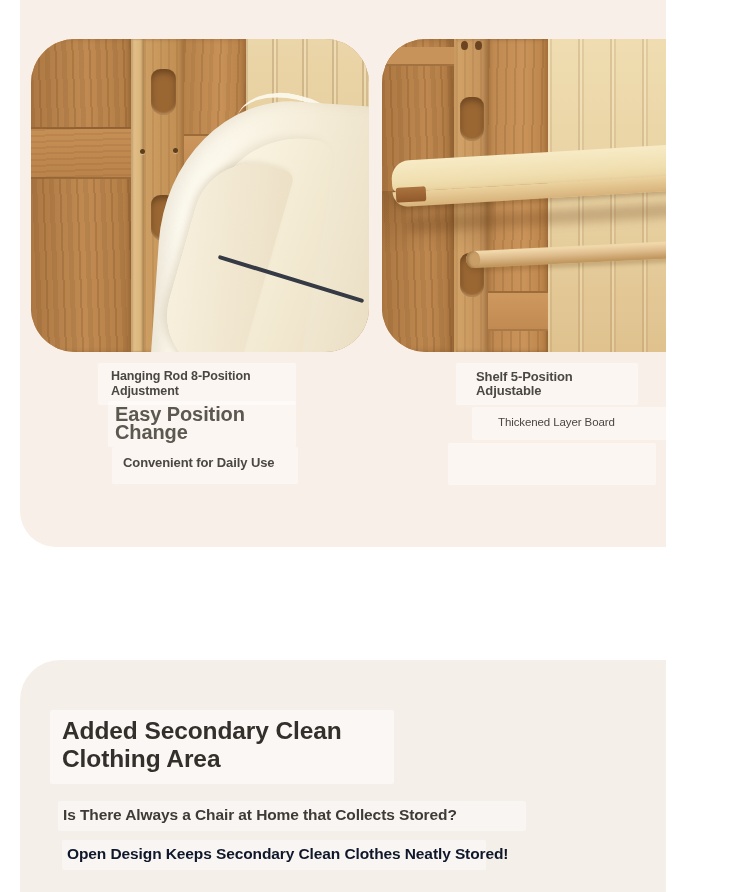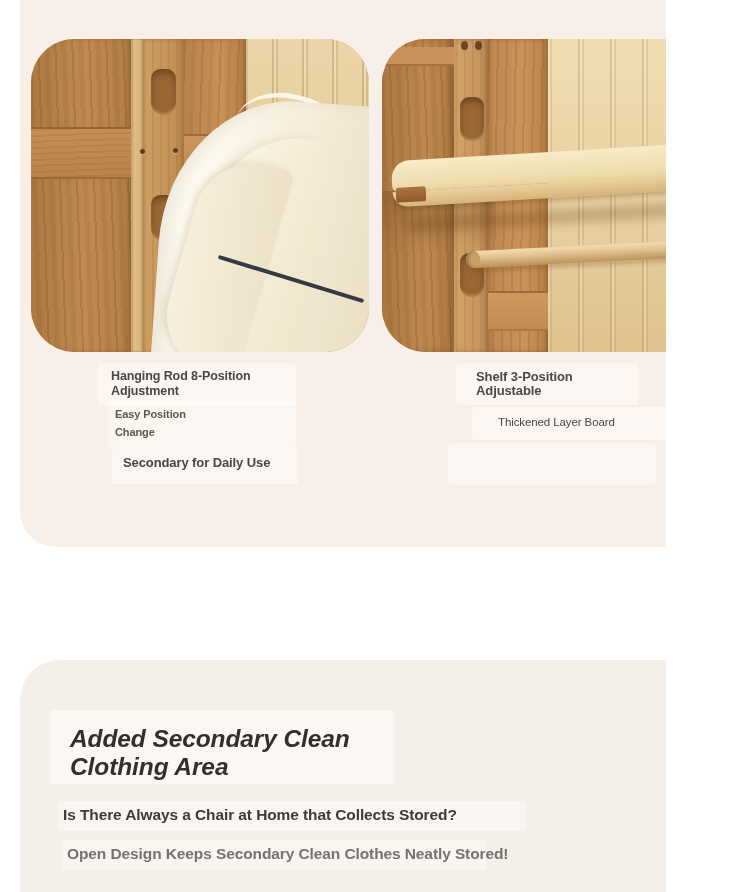--- a/index.html
+++ b/index.html
@@ -118,41 +118,41 @@
   .rod{position:absolute;left:84px;top:206px;width:262px;height:17px;border-radius:9px;
     background:linear-gradient(180deg,#F0D8AB 8%,#DDBA8A 50%,#C1985F 92%);
     transform:rotate(-2.8deg);box-shadow:0 4px 4px rgba(99,62,24,.22);}
   .rod-cap{position:absolute;left:0;top:0;width:14px;height:17px;border-radius:50%;
     background:#C99F67;box-shadow:inset 2px 0 3px rgba(90,55,20,.4);}
 
   
   .hl{position:absolute;background:rgba(255,255,255,.45);border-radius:2px;}
   .lbl{position:absolute;white-space:pre-line;letter-spacing:-0.1px;}
   .lbl-lt{left:91px;top:369px;font-size:12.5px;font-weight:700;color:#4A4742;line-height:15px;}
-  .lbl-ls{left:95px;top:406px;font-size:11px;font-weight:700;color:#5B5850;line-height:17.5px;}
+  .lbl-ls{left:95px;top:406px;font-size:20px;font-weight:700;color:#5B5850;line-height:17.5px;}
   .lbl-lc{left:103px;top:455px;font-size:13px;font-weight:700;color:#4A4742;}
   .lbl-rt{left:456px;top:370px;font-size:13px;font-weight:700;color:#4B4843;line-height:14px;}
   .lbl-rc{left:478px;top:416px;font-size:11.5px;font-weight:400;color:#4B4641;}
   .lbl-rs{left:431px;top:448px;font-size:13.5px;font-weight:700;color:#454540;line-height:16px;}
   .hl-lt{left:78px;top:363px;width:198px;height:42px;}
   .hl-ls{left:88px;top:401px;width:188px;height:46px;}
   .hl-lc{left:92px;top:447px;width:186px;height:37px;}
   .hl-rt{left:436px;top:363px;width:182px;height:42px;}
   .hl-rc{left:452px;top:407px;width:202px;height:33px;}
   .hl-rs{left:428px;top:443px;width:208px;height:42px;}
 
   
   .sec-bottom{position:absolute;left:20px;top:660px;width:710px;height:232px;
     background:#F5EFE9;border-radius:40px 40px 0 0;}
   .hl-head{left:30px;top:50px;width:344px;height:74px;background:rgba(255,255,255,.5);}
   .heading{left:42px;top:57px;font-size:24.5px;font-weight:700;color:#33302B;line-height:27.5px;}
   .hl-q{left:38px;top:141px;width:468px;height:30px;background:rgba(255,255,255,.4);}
   .q-line{left:43px;top:146px;font-size:15.5px;font-weight:700;color:#3E3B36;}
   .hl-a{left:42px;top:180px;width:424px;height:30px;background:rgba(255,255,255,.4);}
-  .a-line{left:47px;top:185px;font-size:15.5px;font-weight:700;color:#737373;}
+  .a-line{left:47px;top:185px;font-size:15.5px;font-weight:700;color:#0f172a;}
 </style>
 </head>
 <body>
 
 <div class="page">
 
   <section class="sec-top">
 
     <figure class="photo-card photo-left" style="margin:0;">
       <div class="lc-door">
@@ -208,30 +208,30 @@
     <div class="hl hl-ls"></div>
     <div class="hl hl-lc"></div>
     <div class="hl hl-rt"></div>
     <div class="hl hl-rc"></div>
     <div class="hl hl-rs"></div>
 
     <div class="lbl lbl-lt">Hanging Rod 8-Position
 Adjustment</div>
     <div class="lbl lbl-ls">Easy Position
 Change</div>
-    <div class="lbl lbl-lc">Secondary for Daily Use</div>
-
-    <div class="lbl lbl-rt">Shelf 3-Position
+    <div class="lbl lbl-lc">Convenient for Daily Use</div>
+
+    <div class="lbl lbl-rt">Shelf 5-Position
 Adjustable</div>
     <div class="lbl lbl-rc">Thickened Layer Board</div>
   </section>
 
   <section class="sec-bottom">
     <div class="hl hl-head"></div>
-    <h1 class="lbl heading" style="margin:8px;font-style:italic;">Added Secondary Clean
+    <h1 class="lbl heading" style="margin:0;">Added Secondary Clean
 Clothing Area</h1>
     <div class="hl hl-q"></div>
     <div class="lbl q-line">Is There Always a Chair at Home that Collects Stored?</div>
     <div class="hl hl-a"></div>
     <div class="lbl a-line">Open Design Keeps Secondary Clean Clothes Neatly Stored!</div>
   </section>
 
 </div>
 
 </body></html>

